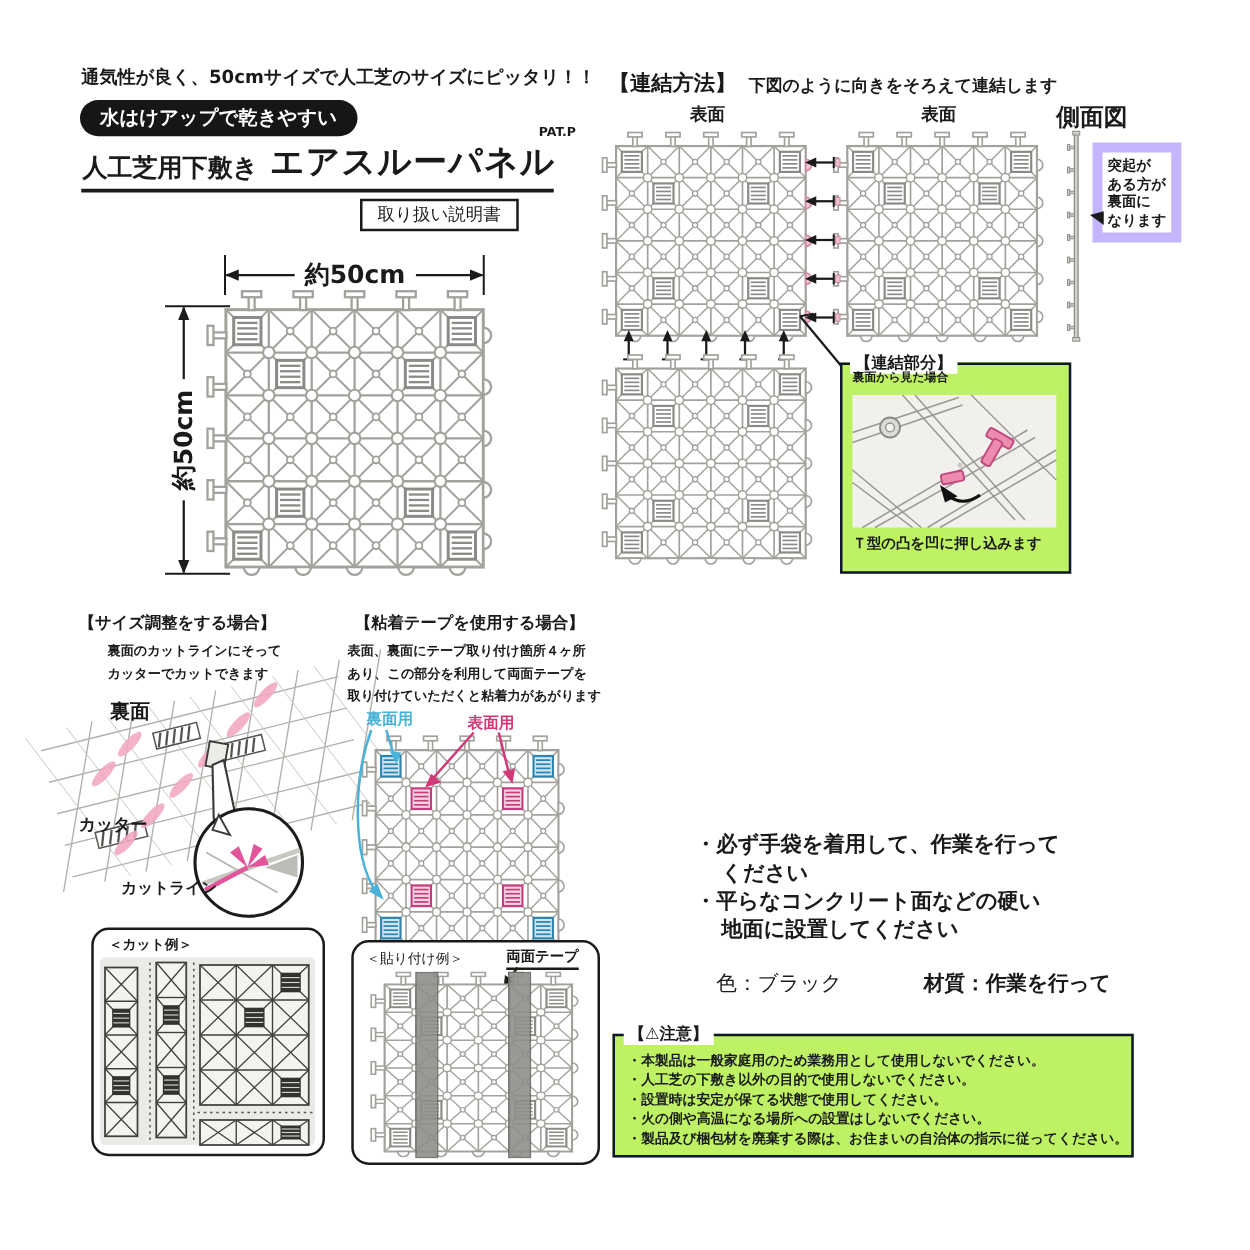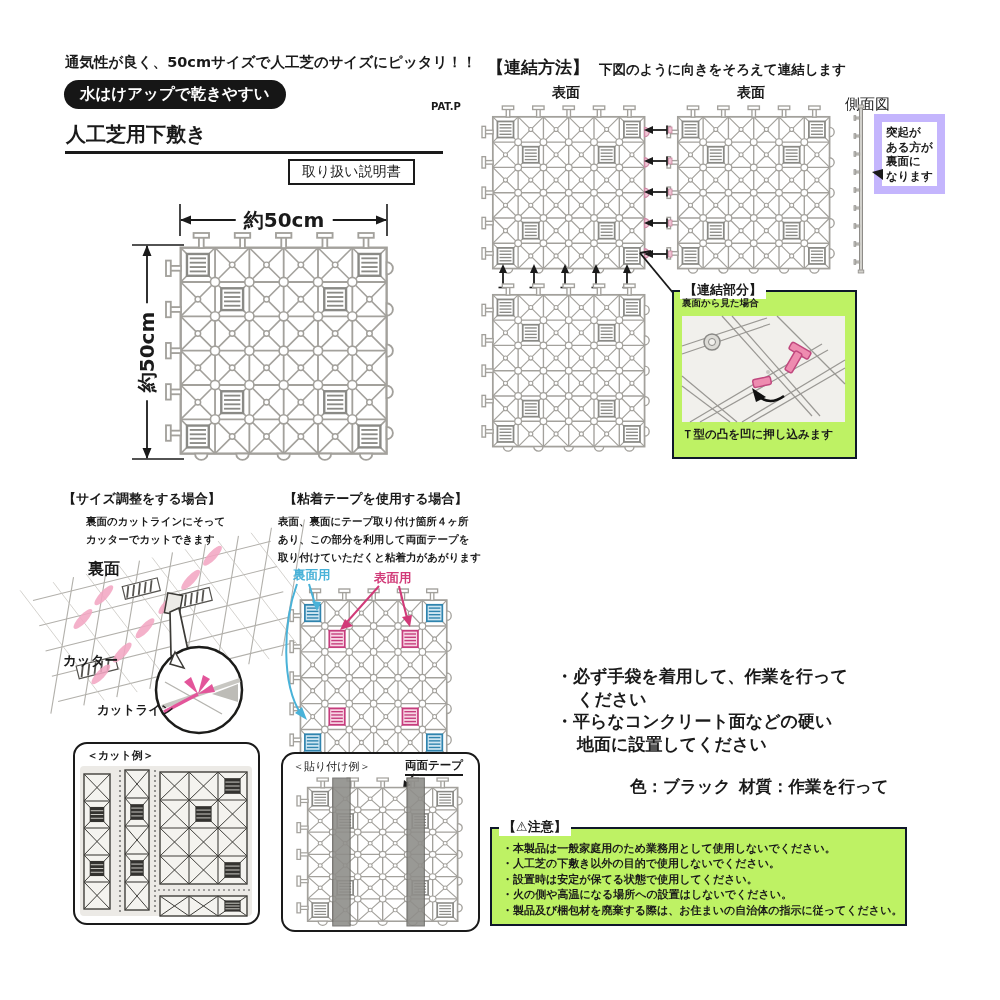--- a/index.html
+++ b/index.html
@@ -24,20 +24,21 @@
   svg{position:absolute;overflow:visible}
 </style>
 </head>
 <body>
 
 <div class="sheet">
 
   <div class="t" style="left:65px;top:54px;font-size:14.5px;font-weight:800">通気性が良く、50cmサイズで人工芝のサイズにピッタリ！！</div>
   <div class="badge" style="left:64px;top:80px">水はけアップで乾きやすい</div>
   <div class="t" style="left:66px;top:122px;font-size:20px;font-weight:800">人工芝用下敷き</div>
+  <div class="t" style="left:216px;top:114px;font-size:27px;font-weight:800;letter-spacing:1px">エアスルーパネル</div>
   <div class="t" style="left:431px;top:101px;font-size:10px;font-weight:800">PAT.P</div>
   <div class="rule" style="left:65px;top:151px;width:378px;height:3px"></div>
   <div class="docbox" style="left:288px;top:159px">取り扱い説明書</div>
 
   <svg style="left:174px;top:202px" width="220" height="46" viewBox="0 0 220 46">
     <line x1="6" y1="2" x2="6" y2="34" stroke="#1a1a1a" stroke-width="1.6"></line>
     <line x1="213" y1="2" x2="213" y2="34" stroke="#1a1a1a" stroke-width="1.6"></line>
     <line x1="7" y1="18" x2="212" y2="18" stroke="#1a1a1a" stroke-width="1.8"></line>
     <polygon points="6,18 17,13.5 17,22.5" fill="#1a1a1a"></polygon>
     <polygon points="213,18 202,13.5 202,22.5" fill="#1a1a1a"></polygon>
@@ -268,21 +269,21 @@
       <rect x="0" y="104.6" width="2.6" height="8.4" fill="#fff" stroke="#a3a19c" stroke-width="1"></rect>
       <path d="M 120 105.39999999999999 a 3.4 3.4 0 0 1 0 6.8 z" fill="#fff" stroke="#a3a19c" stroke-width="1"></path>
       <path d="M 105.39999999999999 120 a 3.4 3.4 0 0 0 6.8 0 z" fill="#fff" stroke="#a3a19c" stroke-width="1"></path>
     </svg>
 
   <div class="t" style="left:487px;top:57px;font-size:17px;font-weight:800">【連結方法】</div>
   <div class="t" style="left:599px;top:61px;font-size:13.5px">下図のように向きをそろえて連結します</div>
 
   <div class="t" style="left:552px;top:84px;font-size:14px;font-weight:800">表面</div>
   <div class="t" style="left:737px;top:84px;font-size:14px;font-weight:800">表面</div>
-  <div class="t" style="left:845px;top:95px;font-size:15px;font-weight:400">側面図</div>
+  <div class="t" style="left:845px;top:83px;font-size:19px;font-weight:700">側面図</div>
 
   <svg id="panel-a" style="left:482px;top:106px" width="168" height="168" preserveAspectRatio="none" viewBox="0 0 124 124">
       <rect x="8" y="8" width="112" height="112" fill="#fff" stroke="#a3a19c" stroke-width="1.3"></rect>
       <line x1="26.666666666666668" y1="8" x2="26.666666666666668" y2="120" stroke="#a3a19c" stroke-width="1"></line>
       <line x1="8" y1="26.666666666666668" x2="120" y2="26.666666666666668" stroke="#a3a19c" stroke-width="1"></line>
       <line x1="45.333333333333336" y1="8" x2="45.333333333333336" y2="120" stroke="#a3a19c" stroke-width="1"></line>
       <line x1="8" y1="45.333333333333336" x2="120" y2="45.333333333333336" stroke="#a3a19c" stroke-width="1"></line>
       <line x1="64" y1="8" x2="64" y2="120" stroke="#a3a19c" stroke-width="1"></line>
       <line x1="8" y1="64" x2="120" y2="64" stroke="#a3a19c" stroke-width="1"></line>
       <line x1="82.66666666666667" y1="8" x2="82.66666666666667" y2="120" stroke="#a3a19c" stroke-width="1"></line>
@@ -1676,21 +1677,21 @@
         <rect x="26.700000000000003" y="0" width="13" height="124" fill="#8f8e8a" opacity="0.9" stroke="#6b6a66" stroke-width="0.8"></rect>
         <rect x="82.14" y="0" width="13" height="124" fill="#8f8e8a" opacity="0.9" stroke="#6b6a66" stroke-width="0.8"></rect>
       </svg>
   </div>
 
   <div class="t" style="left:556px;top:666px;font-size:17px">・必ず手袋を着用して、作業を行って</div>
   <div class="t" style="left:577px;top:689px;font-size:17px">ください</div>
   <div class="t" style="left:556px;top:711px;font-size:17px">・平らなコンクリート面などの硬い</div>
   <div class="t" style="left:577px;top:734px;font-size:17px">地面に設置してください</div>
 
-  <div class="t" style="left:630px;top:777px;font-size:16.5px;font-weight:700">色：ブラック</div>
+  <div class="t" style="left:573px;top:777px;font-size:16.5px;font-weight:400">色：ブラック</div>
   <div class="t" style="left:739px;top:777px;font-size:16.5px;font-weight:800">材質：作業を行って</div>
 
   <div class="framebox" style="left:490px;top:827px;width:413px;height:95px">
     <div class="boxtitle" style="left:7px;top:-11px;font-size:13px">【⚠注意】</div>
     <div class="abs" style="left:10px;top:12px">
       <div class="notice-item">・本製品は一般家庭用のため業務用として使用しないでください。</div>
       <div class="notice-item">・人工芝の下敷き以外の目的で使用しないでください。</div>
       <div class="notice-item">・設置時は安定が保てる状態で使用してください。</div>
       <div class="notice-item">・火の側や高温になる場所への設置はしないでください。</div>
       <div class="notice-item">・製品及び梱包材を廃棄する際は、お住まいの自治体の指示に従ってください。</div>

